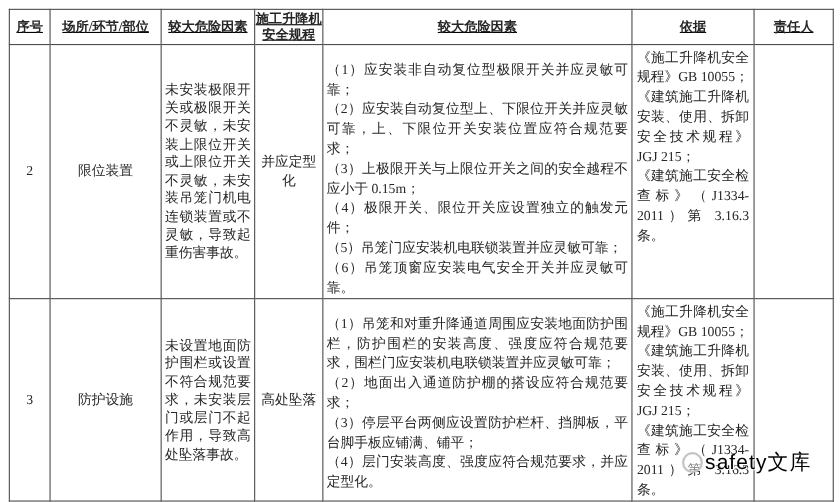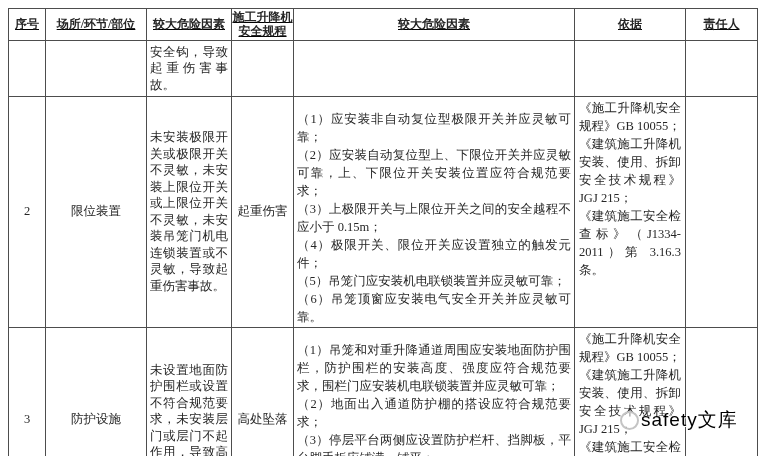--- a/index.html
+++ b/index.html
@@ -86,34 +86,25 @@
       <th>序号</th>
       <th>场所/环节/部位</th>
       <th>较大危险因素</th>
       <th>施工升降机安全规程</th>
       <th>较大危险因素</th>
       <th>依据</th>
       <th>责任人</th>
     </tr>
   </thead>
   <tbody>
-    <tr class="r1">
-      <td class="center"></td>
-      <td class="center"></td>
-      <td class="hazard">安全钩，导致起重伤害事故。</td>
-      <td class="center"></td>
-      <td class="measures"></td>
-      <td class="basis"></td>
-      <td class="center"></td>
-    </tr>
     <tr class="r2">
       <td class="center">2</td>
       <td class="center">限位装置</td>
       <td class="hazard">未安装极限开关或极限开关不灵敏，未安装上限位开关或上限位开关不灵敏，未安装吊笼门机电连锁装置或不灵敏，导致起重伤害事故。</td>
-      <td class="center">起重伤害</td>
+      <td class="center">并应定型化</td>
       <td class="measures">（1）应安装非自动复位型极限开关并应灵敏可靠；
 （2）应安装自动复位型上、下限位开关并应灵敏可靠，上、下限位开关安装位置应符合规范要求；
 （3）上极限开关与上限位开关之间的安全越程不应小于 0.15m；
 （4）极限开关、限位开关应设置独立的触发元件；
 （5）吊笼门应安装机电联锁装置并应灵敏可靠；
 （6）吊笼顶窗应安装电气安全开关并应灵敏可靠。</td>
       <td class="basis">《施工升降机安全规程》GB 10055；
 《建筑施工升降机安装、使用、拆卸安全技术规程》JGJ 215；
 《建筑施工安全检查标》（J1334-2011）第 3.16.3 条。</td>
       <td class="center"></td>

